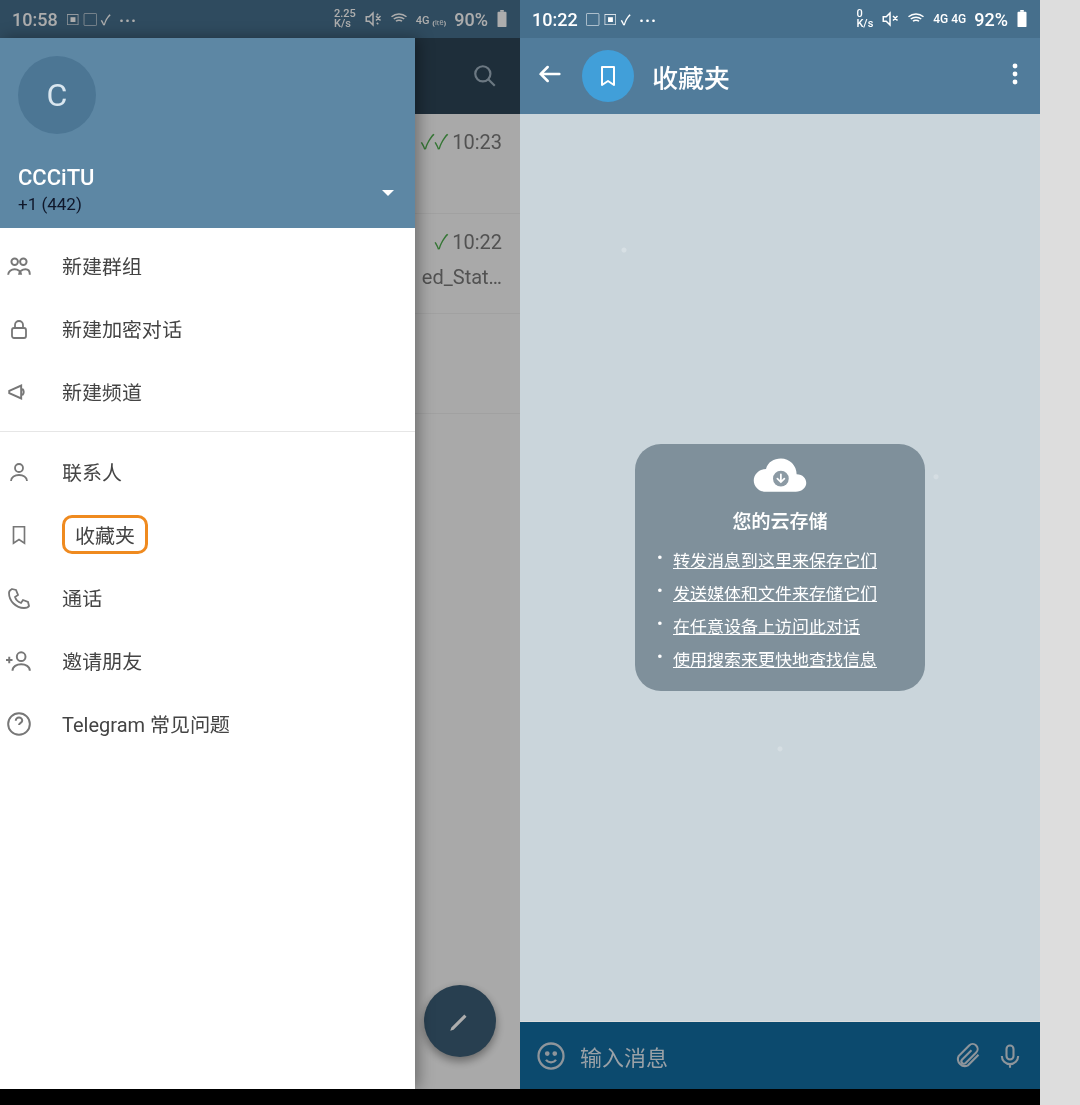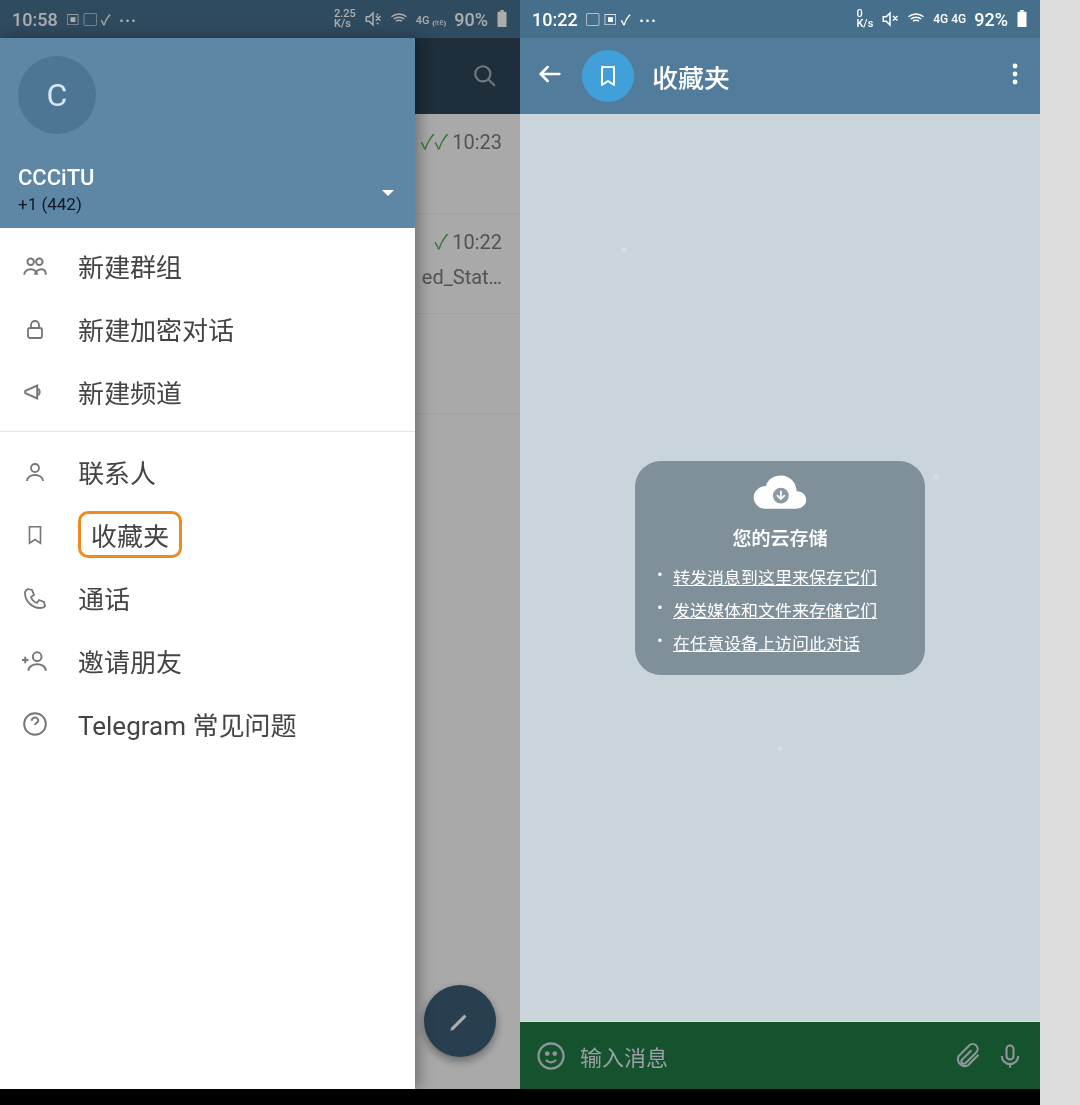--- a/index.html
+++ b/index.html
@@ -38,21 +38,21 @@
             box-shadow: 4px 0 14px rgba(0,0,0,.35); display:flex; flex-direction:column; }
   .drawer-header { height:190px; background:#5d87a4; padding:18px; color:#fff; position:relative;}
   .avatar-big { width:78px; height:78px; border-radius:50%; background:#4c7694;
                 display:flex; align-items:center; justify-content:center; font-size:32px; color:#d9e6ef; }
   .acct { position:absolute; bottom:14px; left:18px;}
   .acct .name{ font-size:22px; font-weight:500;}
   .acct .phoneno{ font-size:17px; color:#0f172a; margin-top:4px;}
   .expand { position:absolute; right:18px; bottom:22px; }
   .expand svg{ fill:#fff;}
   .drawer-body{ flex:1; overflow:auto; padding-top:6px;}
-  .menu-item{ display:flex; align-items:center; height:63px; padding:0 20px; gap:28px; color:#444; font-size:26px; }
+  .menu-item{ display:flex; align-items:center; height:63px; padding:0 4px; gap:28px; color:#444; font-size:20px; }
   .menu-item .micon{ width:30px; display:flex; justify-content:center; color:#777; }
   .menu-item .micon svg{ fill:none; stroke:#777; stroke-width:1.8; }
   .sep{ height:1px; background:#e6e6e6; margin:8px 0;}
   .hl{ border:3px solid #ef8a1f; border-radius:10px; padding:2px 10px; display:inline-block;}
 
   .fab{ position:absolute; right:24px; bottom:48px; width:72px; height:72px; border-radius:50%;
         background:#3c5e76; display:flex; align-items:center; justify-content:center;
         box-shadow:0 4px 10px rgba(0,0,0,.4);}
   .fab svg{ fill:#fff; }
 
@@ -77,21 +77,21 @@
   .info-card{
     width:290px; background:rgba(110,128,140,.82); border-radius:26px; padding:12px 22px;
     color:#fff; font-size:17px;
   }
   .info-card .cloud{ display:flex; justify-content:center; margin-bottom:10px;}
   .info-card .title{ text-align:center; font-size:19px; font-weight:600; margin-bottom:14px;}
   .info-card ul{ list-style:none; }
   .info-card li{ position:relative; padding-left:16px; margin:8px 0;text-decoration:underline; }
   .info-card li::before{ content:"•"; position:absolute; left:0;}
 
-  .input-bar{ position:absolute; left:0; right:0; bottom:16px; height:68px; background:#14532d;
+  .input-bar{ position:absolute; left:0; right:0; bottom:16px; height:68px; background:#0c4a6e;
               display:flex; align-items:center; padding:0 16px; gap:14px; border-top:1px solid #ddd;}
   .input-bar .ph{ flex:1; color:#9aa1a7; font-size:22px;}
   .input-bar svg{ fill:none; stroke:#8e959b; stroke-width:1.8;}
 
   .navstrip{ position:absolute; bottom:0; left:0; right:0; height:16px; background:#000;}
 </style>
 </head>
 <body>
 
 <div class="phone left">
@@ -295,20 +295,21 @@
               <path d="M50 40H16C8 40 2 34 2 27s6-13 14-13c2-8 9-12 17-12 10 0 18 8 18 18 7 0 11 5 11 10s-5 10-12 10z" fill="#fff"></path>
               <circle cx="33" cy="25" r="9" fill="#8c9aa4"></circle>
               <path d="M33 20v8M29 25l4 4 4-4" stroke="#fff" stroke-width="2" fill="none" stroke-linecap="round"></path>
             </svg>
         </div>
         <div class="title">您的云存储</div>
         <ul>
           <li>转发消息到这里来保存它们</li>
           <li>发送媒体和文件来存储它们</li>
           <li>在任意设备上访问此对话</li>
+          <li>使用搜索来更快地查找信息</li>
         </ul>
       </div>
     </div>
 
     <div class="input-bar">
       <svg width="30" height="30" viewBox="0 0 24 24">
           <circle cx="12" cy="12" r="10"></circle>
           <circle cx="9" cy="10" r="1" fill="#8e959b"></circle>
           <circle cx="15" cy="10" r="1" fill="#8e959b"></circle>
           <path d="M8 15c1 1.5 2.5 2 4 2s3-.5 4-2"></path>

